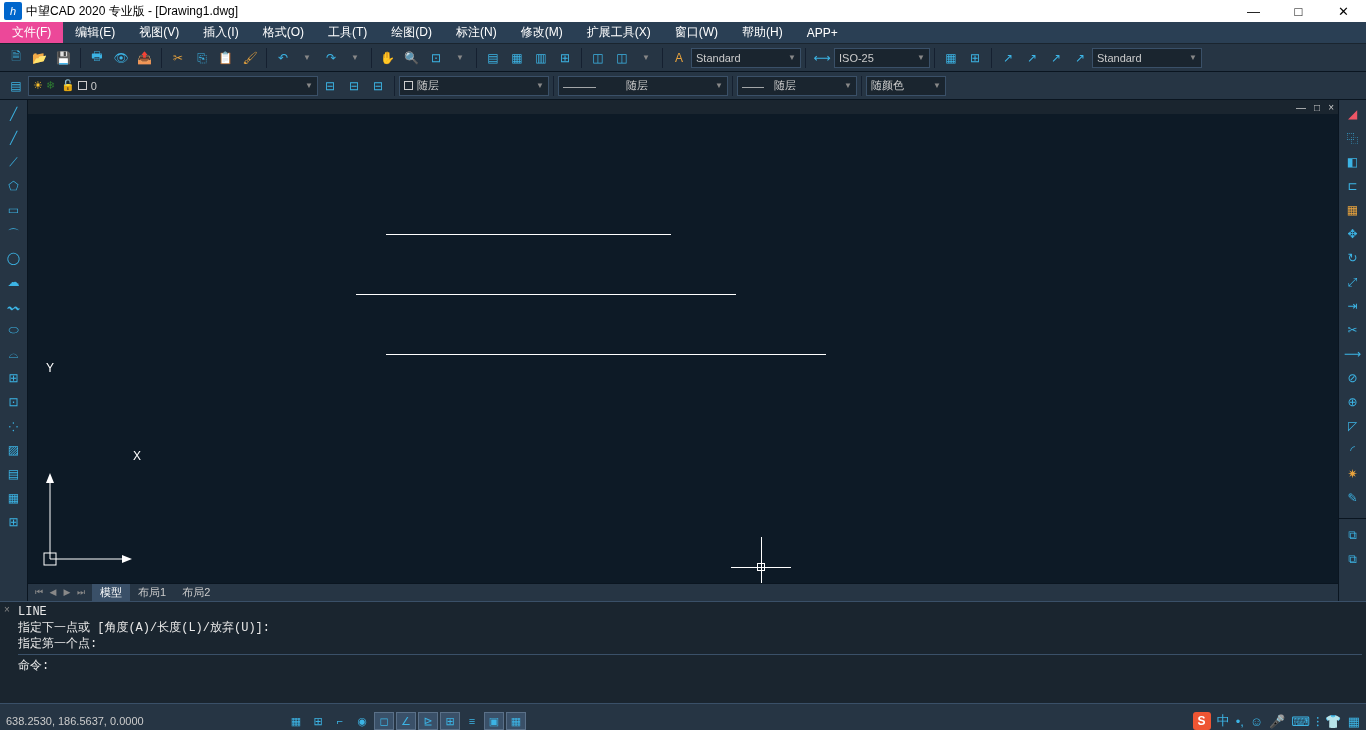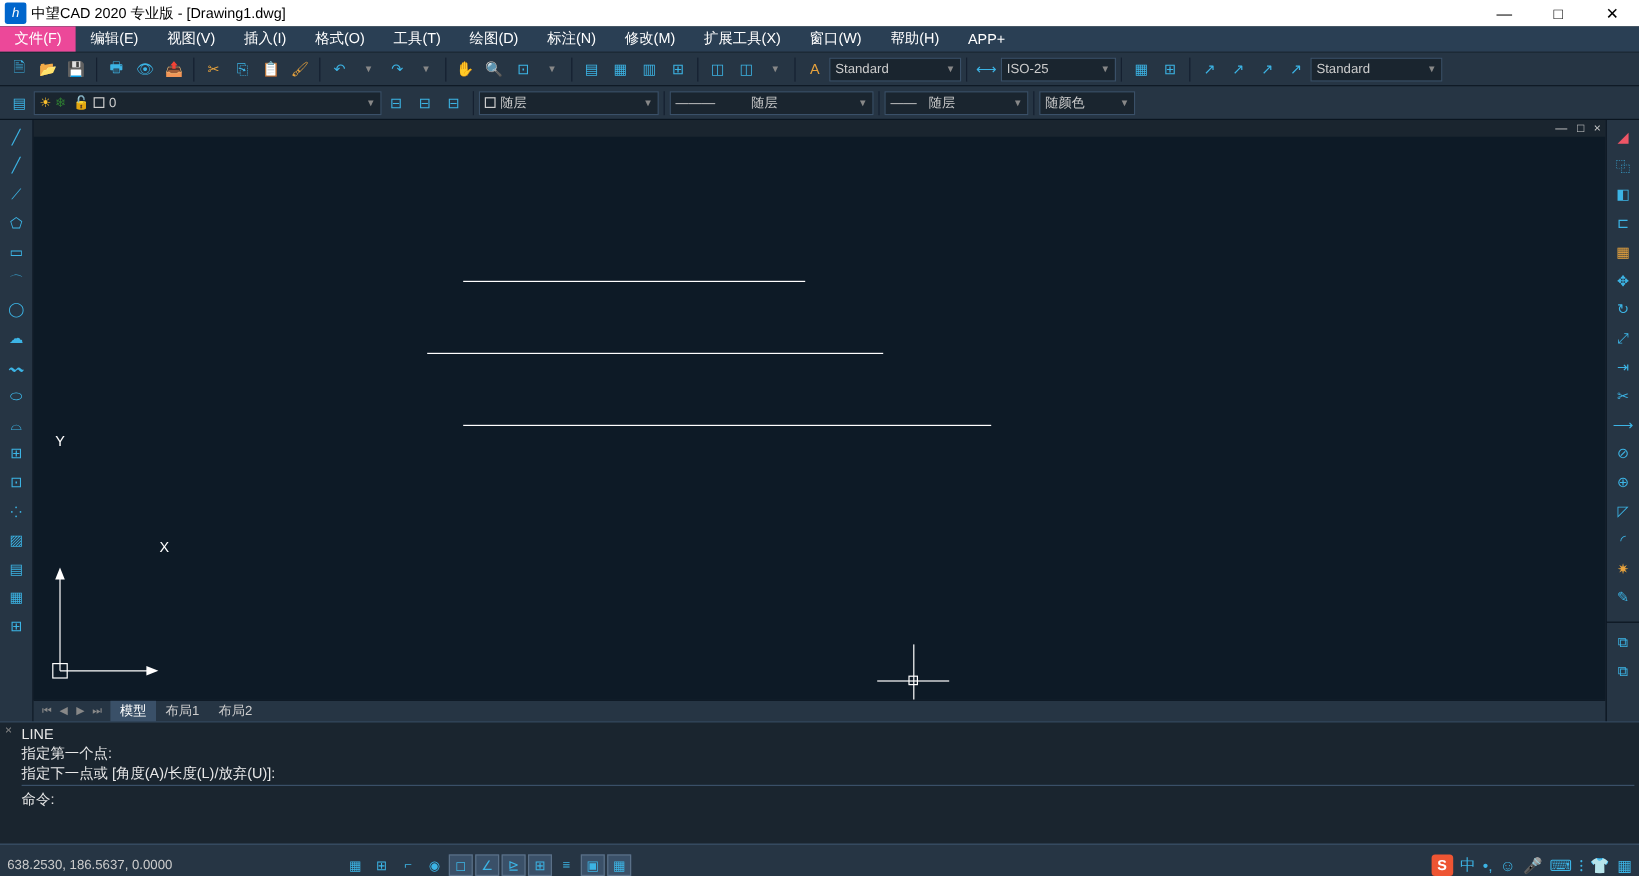--- a/index.html
+++ b/index.html
@@ -35,21 +35,21 @@
 .crosshair .h{position:absolute;width:60px;height:1px;background:#fff;left:-30px;top:0}
 .crosshair .v{position:absolute;width:1px;height:60px;background:#fff;left:0;top:-30px}
 .crosshair .box{position:absolute;width:8px;height:8px;border:1px solid #fff;left:-4px;top:-4px}
 .tabs{height:18px;background:#263544;display:flex;align-items:center;font-size:11px;border-top:1px solid #0a1520}
 .tabs .nav{display:flex;margin:0 4px}
 .tabs .nav div{width:14px;text-align:center;color:#888;font-size:9px}
 .tab{padding:0 8px;height:100%;display:flex;align-items:center}
 .tab.active{background:#3a5068;color:#fff}
 .cmd-area{height:102px;background:#1a252f;border-top:1px solid #3a5068;display:flex}
 .cmd-close{width:14px;color:#888;padding-top:2px;text-align:center;font-size:10px}
-.cmd-body{flex:1;padding:2px 4px;font-family:Liberation Sans, sans-serif;font-size:12px;color:#e8e8e8;line-height:16px}
+.cmd-body{flex:1;padding:2px 4px;font-family:Liberation Mono, monospace;font-size:12px;color:#e8e8e8;line-height:16px}
 .cmd-body .line{white-space:pre}
 .cmd-input-row{display:flex;align-items:center;border-top:1px solid #3a5068;margin-top:2px;padding-top:3px}
 .cmd-input{background:transparent;border:none;color:#fff;font-family:inherit;font-size:12px;outline:none;flex:1}
 .statusbar{height:35px;background:#263544;border-top:1px solid #3a5068;display:flex;align-items:center;color:#ccc;font-size:11px;padding:0 6px}
 .coords{flex:0 0 280px}
 .status-btns{display:flex;gap:2px}
 .status-btns .sb{width:20px;height:18px;display:flex;align-items:center;justify-content:center;color:#3cb4e5;border:1px solid transparent}
 .status-btns .sb.on{background:#3a5068;border-color:#5a7088}
 .tray{margin-left:auto;display:flex;align-items:center;gap:6px;color:#3cb4e5;font-size:13px}
 .tray .s-icon{width:18px;height:18px;background:#e53;color:#fff;display:flex;align-items:center;justify-content:center;border-radius:3px;font-weight:bold;font-size:12px}
@@ -269,22 +269,22 @@
     <div class="t-btn">⧉</div>
     <div class="t-btn">⧉</div>
   </div>
 </div>
 
 <div class="cmd-area">
   <div class="cmd-close">×</div>
   <div class="cmd-body">
     <div id="cmd-hist">
         <div class="line">LINE</div>
+        <div class="line">指定下一点或 [角度(A)/长度(L)/放弃(U)]:</div>
         <div class="line">指定第一个点:</div>
-        <div class="line">指定下一点或 [角度(A)/长度(L)/放弃(U)]:</div>
       </div>
     <div class="cmd-input-row">
       <span>命令: </span>
       <input class="cmd-input" style="">
     </div>
   </div>
 </div>
 
 <div class="statusbar">
   <div class="coords">638.2530, 186.5637, 0.0000</div>

